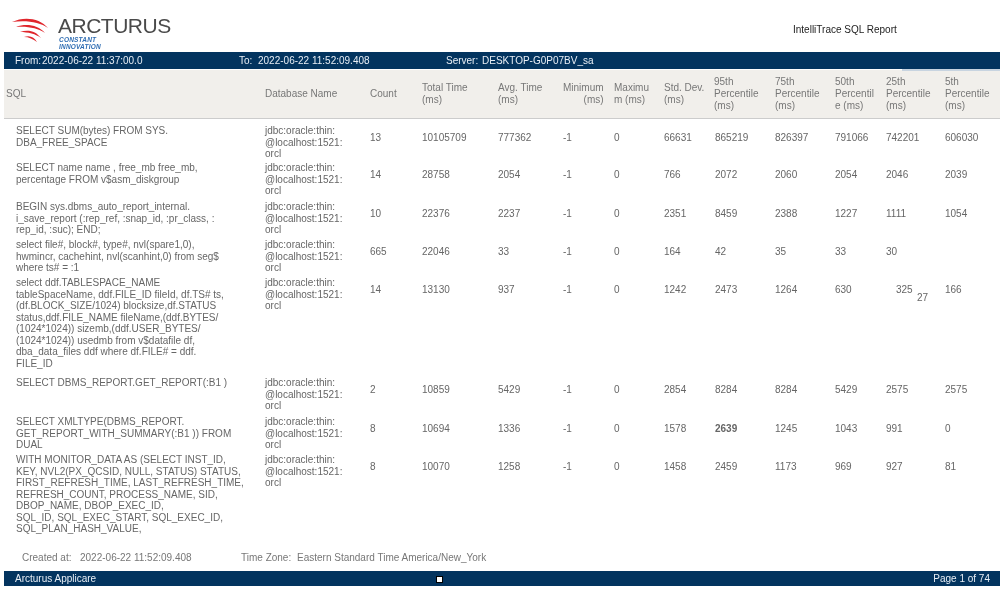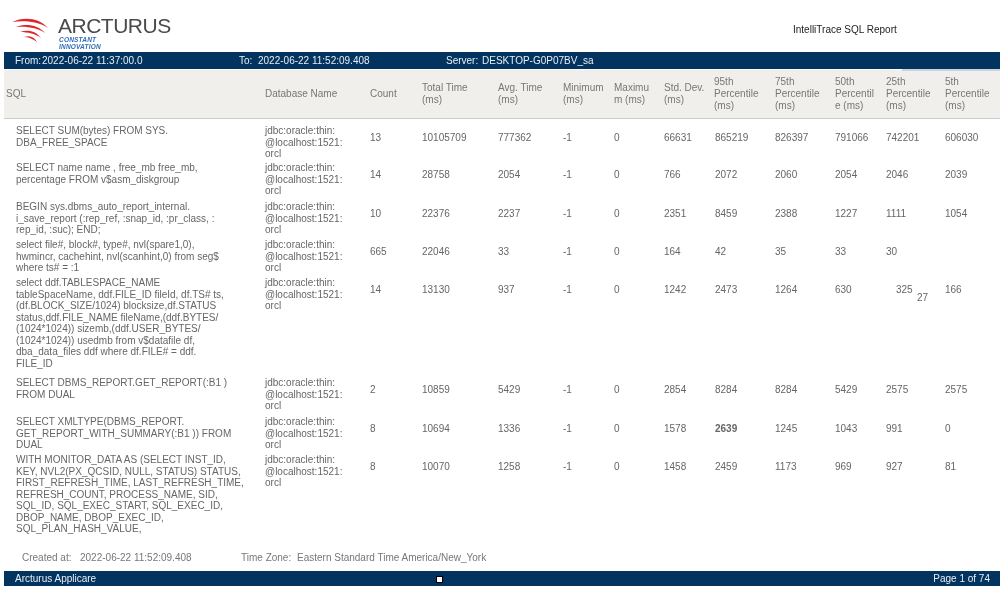--- a/index.html
+++ b/index.html
@@ -77,21 +77,21 @@
       <div>Count</div>
     </div>
     <div class="h" style="left: 418px; top: 12px;">
       <div>Total Time</div>
       <div>(ms)</div>
     </div>
     <div class="h" style="left: 494px; top: 12px;">
       <div>Avg. Time</div>
       <div>(ms)</div>
     </div>
-    <div class="h" style="left: 559px; top: 12px;">
+    <div class="h" style="left: 559px; top: 12px; text-align: right;">
       <div>Minimum</div>
       <div>(ms)</div>
     </div>
     <div class="h" style="left: 610px; top: 12px;">
       <div>Maximu</div>
       <div>m (ms)</div>
     </div>
     <div class="h" style="left: 660px; top: 12px;">
       <div>Std. Dev.</div>
       <div>(ms)</div>
@@ -238,21 +238,20 @@
       <div class="cell num" style="left: 664px;">1242</div>
       <div class="cell num" style="left: 715px;">2473</div>
       <div class="cell num" style="left: 775px;">1264</div>
       <div class="cell num" style="left: 835px;">630</div>
       <div class="cell num" style="left: 886px; margin-left: 10px;">325</div>
       <div class="cell num" style="left: 945px;">166</div>
     </div>
     <div class="row" style="top: 258px;">
       <div class="cell sql" style="top: 0px;">
         <div>SELECT DBMS_REPORT.GET_REPORT(:B1 )</div>
-        <div>FROM DUAL</div>
       </div>
       <div class="cell db" style="top: 0px;">
         <div>jdbc:oracle:thin:</div>
         <div>@localhost:1521:</div>
         <div>orcl</div>
       </div>
       <div class="cell num" style="left: 370px;">2</div>
       <div class="cell num" style="left: 422px;">10859</div>
       <div class="cell num" style="left: 498px;">5429</div>
       <div class="cell num" style="left: 563px;">-1</div>
@@ -286,22 +285,22 @@
       <div class="cell num" style="left: 835px;">1043</div>
       <div class="cell num" style="left: 886px;">991</div>
       <div class="cell num" style="left: 945px;">0</div>
     </div>
     <div class="row" style="top: 335px;">
       <div class="cell sql" style="top: 0px;">
         <div>WITH MONITOR_DATA AS (SELECT INST_ID,</div>
         <div>KEY, NVL2(PX_QCSID, NULL, STATUS) STATUS,</div>
         <div>FIRST_REFRESH_TIME, LAST_REFRESH_TIME,</div>
         <div>REFRESH_COUNT, PROCESS_NAME, SID,</div>
+        <div>DBOP_NAME, DBOP_EXEC_ID,</div>
         <div>SQL_ID, SQL_EXEC_START, SQL_EXEC_ID,</div>
-        <div>DBOP_NAME, DBOP_EXEC_ID,</div>
         <div>SQL_PLAN_HASH_VALUE,</div>
       </div>
       <div class="cell db" style="top: 0px;">
         <div>jdbc:oracle:thin:</div>
         <div>@localhost:1521:</div>
         <div>orcl</div>
       </div>
       <div class="cell num" style="left: 370px;">8</div>
       <div class="cell num" style="left: 422px;">10070</div>
       <div class="cell num" style="left: 498px;">1258</div>

